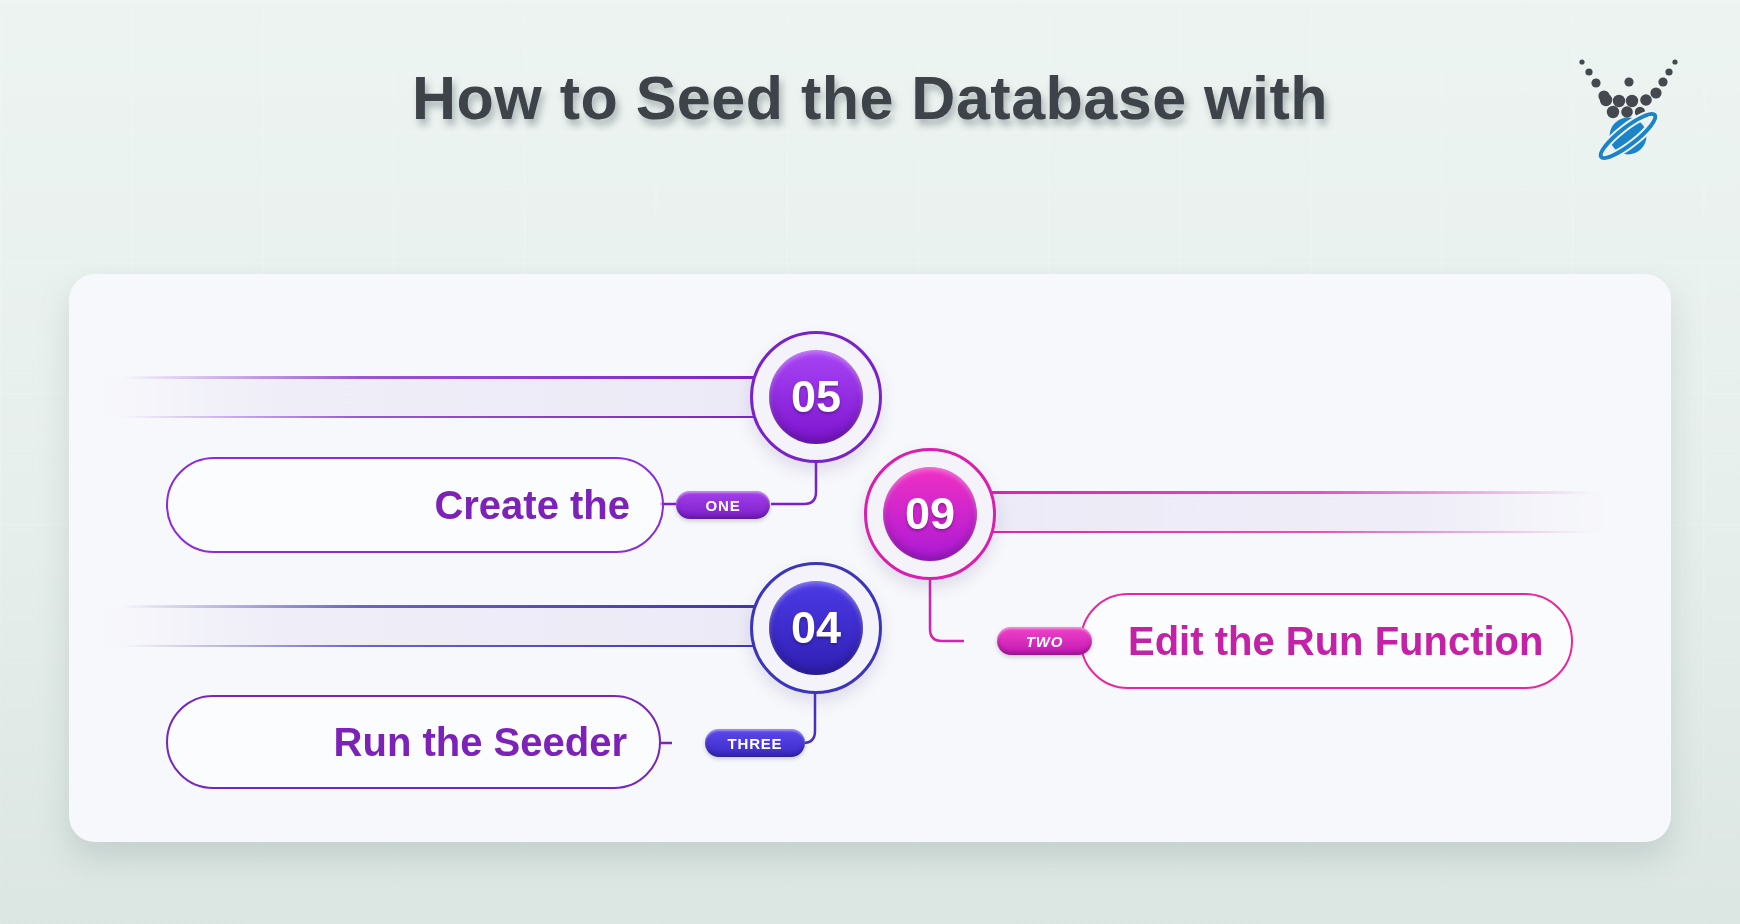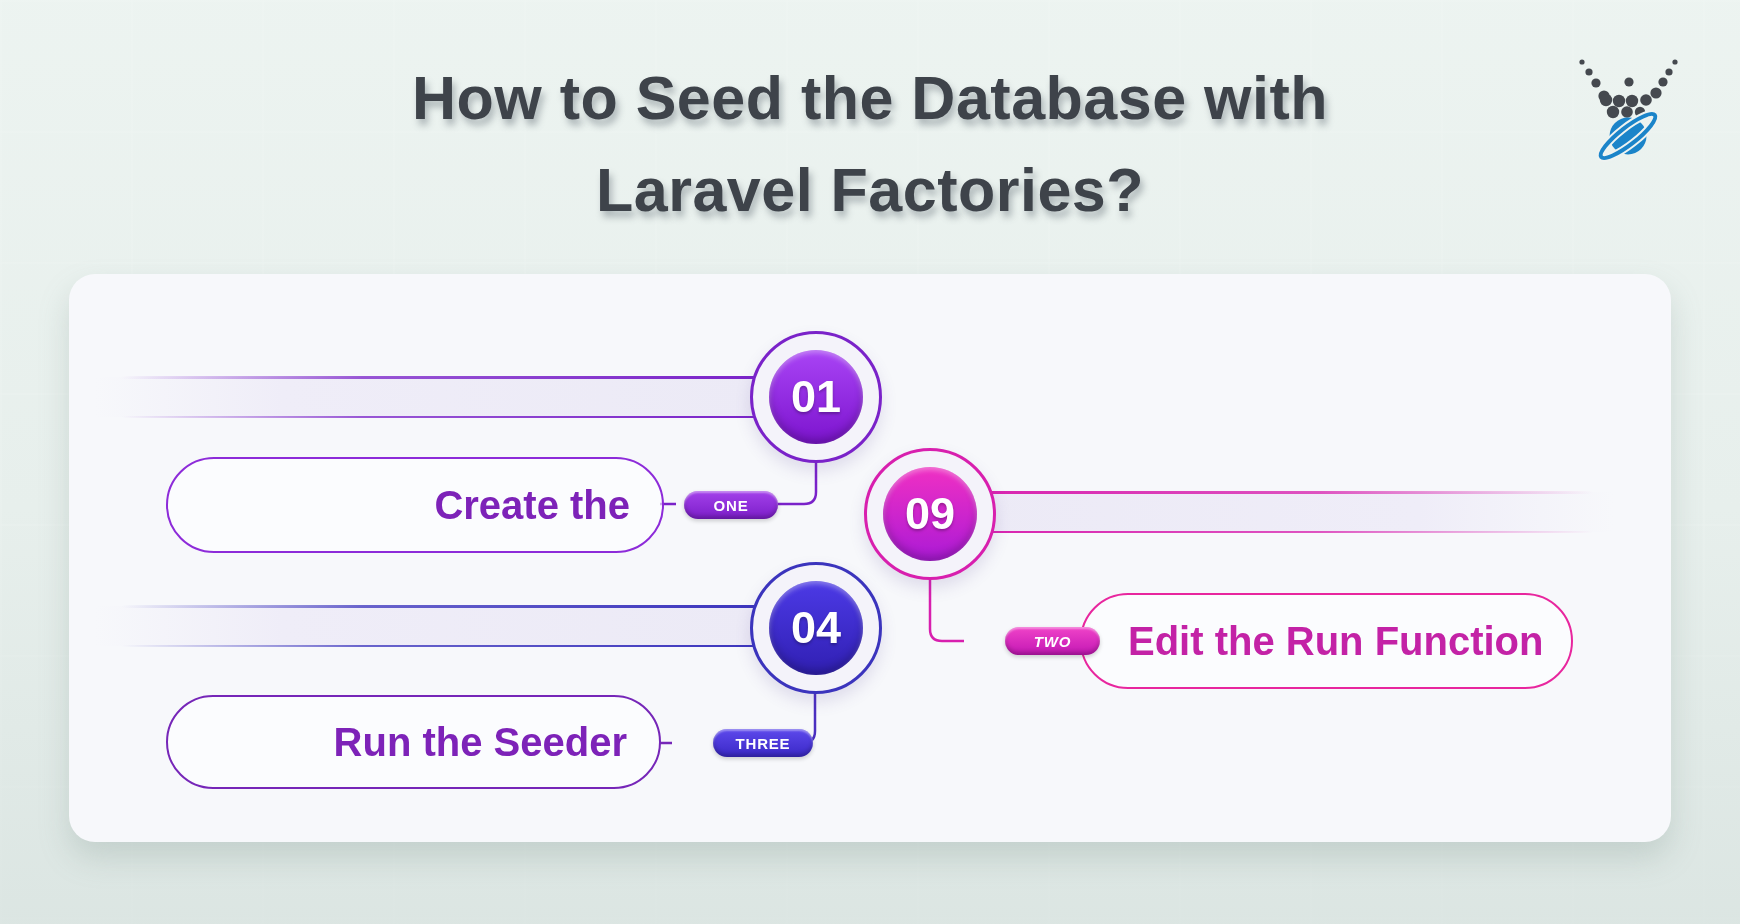--- a/index.html
+++ b/index.html
@@ -101,37 +101,35 @@
   .pill-3 { left: 166px;  top: 695px; width: 495px; height: 94px;
     border: 2px solid #7626b8; color: #7d22b8; justify-content: flex-end; text-align: right; padding-right: 32px; }
 
   
   .badge {
     position: absolute; z-index: 4;
     height: 28px; border-radius: 14px;
     display: flex; align-items: center; justify-content: center;
     color: #ffffff; font-size: 15px; font-weight: 800; letter-spacing: 0.8px;
     box-shadow: inset 0 2px 2px rgba(255,255,255,0.4), inset 0 -3px 4px rgba(0,0,0,0.22), 0 2px 4px rgba(0,0,0,0.18);
-    margin-left: 8px;
   }
   .badge-1 { left: 676px; top: 491px; width: 94px;
     background: linear-gradient(180deg, #a341ea 0%, #7c1ec9 100%); }
   .badge-2 { left: 997px; top: 627px; width: 95px;
     background: linear-gradient(180deg, #f043c8 0%, #c217b4 100%); font-style: italic; }
   .badge-3 { left: 705px; top: 729px; width: 100px;
     background: linear-gradient(180deg, #5d49ec 0%, #3a28c6 100%); }
 </style>
 </head>
 <body>
 
 <div class="stage">
 
   <div class="title">
     <div>How to Seed the Database with</div>
-    <div>Laravel Factories?</div>
   </div>
 
   <svg class="logo" viewBox="0 0 152 144">
     <g fill="#45494f">
 
       <circle cx="19" cy="24" r="2.6"></circle>
       <circle cx="26" cy="34" r="3.6"></circle>
       <circle cx="33" cy="45" r="4.6"></circle>
       <circle cx="41" cy="58" r="5.6"></circle>
 
@@ -170,21 +168,21 @@
       <path d="M 816 461 L 816 492 Q 816 504 804 504 L 771 504" stroke="#7a22c9"></path>
       <path d="M 676 504 L 660 504" stroke="#7a22c9"></path>
       <path d="M 930 578 L 930 629 Q 930 641 942 641 L 964 641" stroke="#d81fae"></path>
       <path d="M 1060 641 L 1082 641" stroke="#d81fae"></path>
       <path d="M 815 691 L 815 731 Q 815 743 803 743 L 774 743" stroke="#4b2fc0"></path>
       <path d="M 672 743 L 660 743" stroke="#7626b8"></path>
     </g>
   </svg>
 
   <div class="circle circle-1">
-    <div class="inner">01</div>
+    <div class="inner">05</div>
   </div>
   <div class="circle circle-2">
     <div class="inner">09</div>
   </div>
   <div class="circle circle-3">
     <div class="inner">04</div>
   </div>
 
   <div class="pill pill-1">
     <div>

